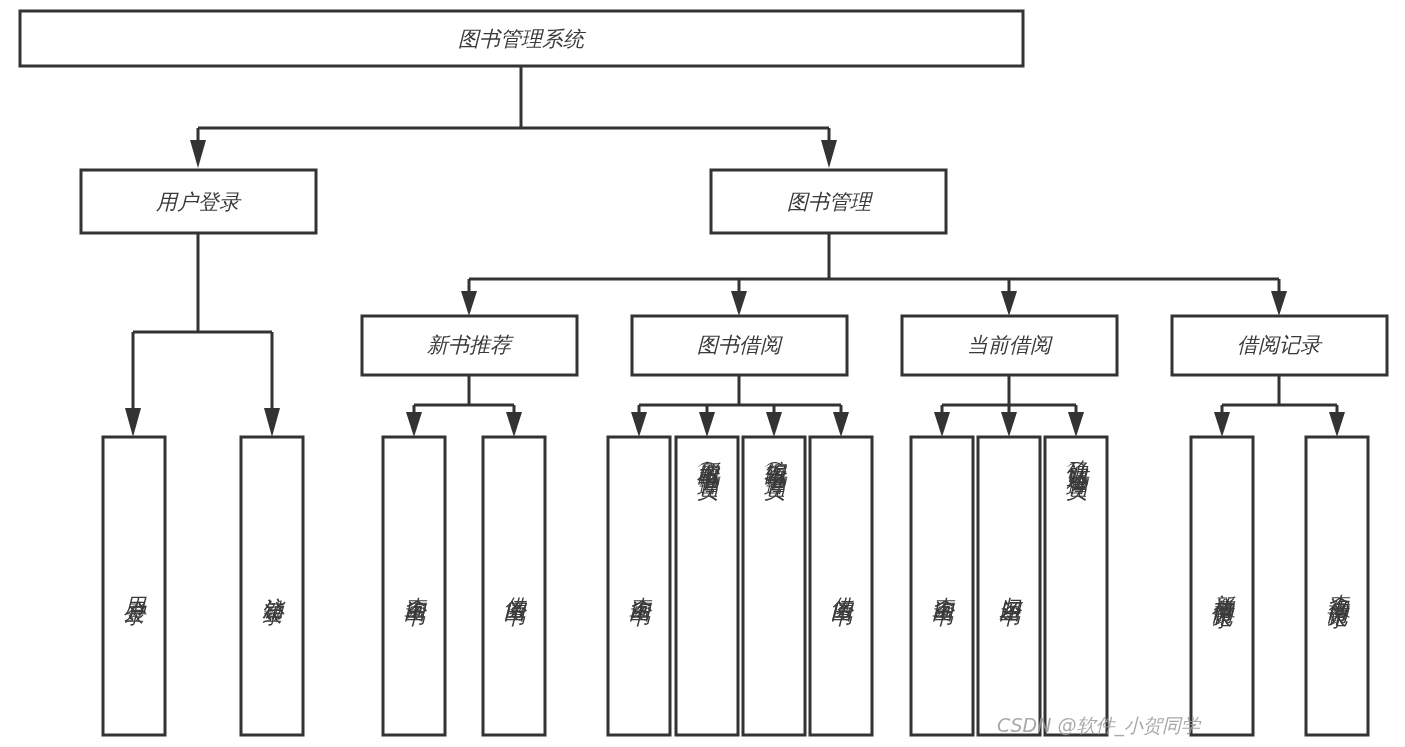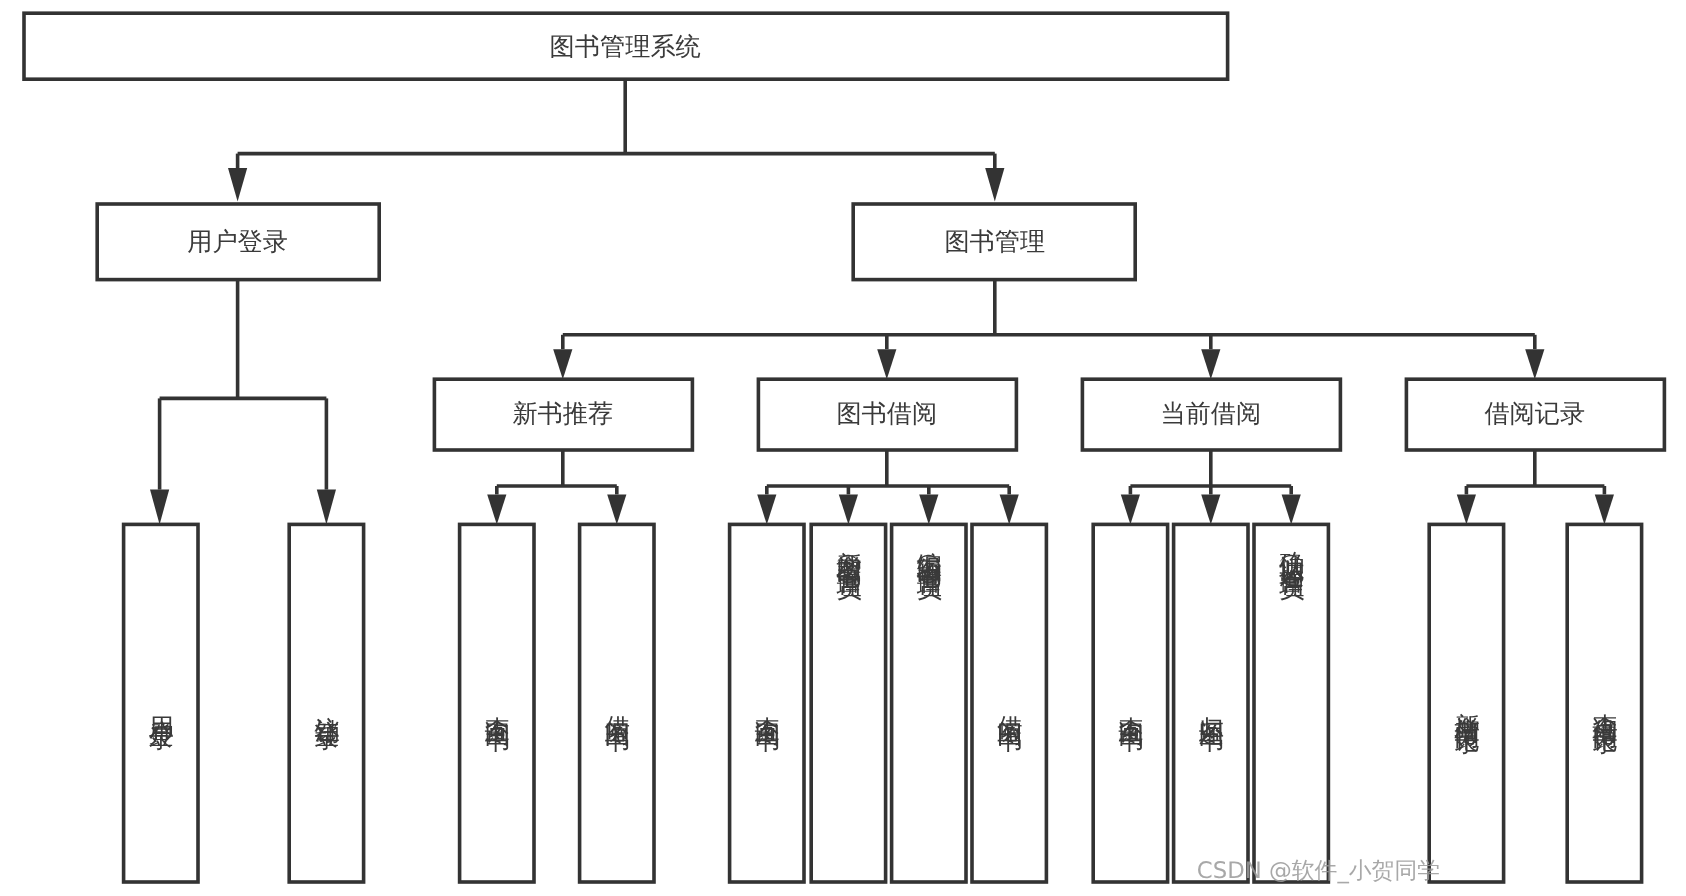--- a/index.html
+++ b/index.html
@@ -11,20 +11,21 @@
     width: 1405px;
     height: 747px;
     font-family: "DejaVu Sans", "Liberation Sans", sans-serif;
     overflow: hidden;
   }
   #diagram-root {
     position: relative;
     width: 1212px;
     height: 747px;
     background: #ffffff;
+    font-style: italic;
   }
   svg.canvas {
     position: absolute;
     top: 0;
     left: 0;
     width: 1405px;
     height: 747px;
   }
   .node-box {
     fill: #ffffff;

